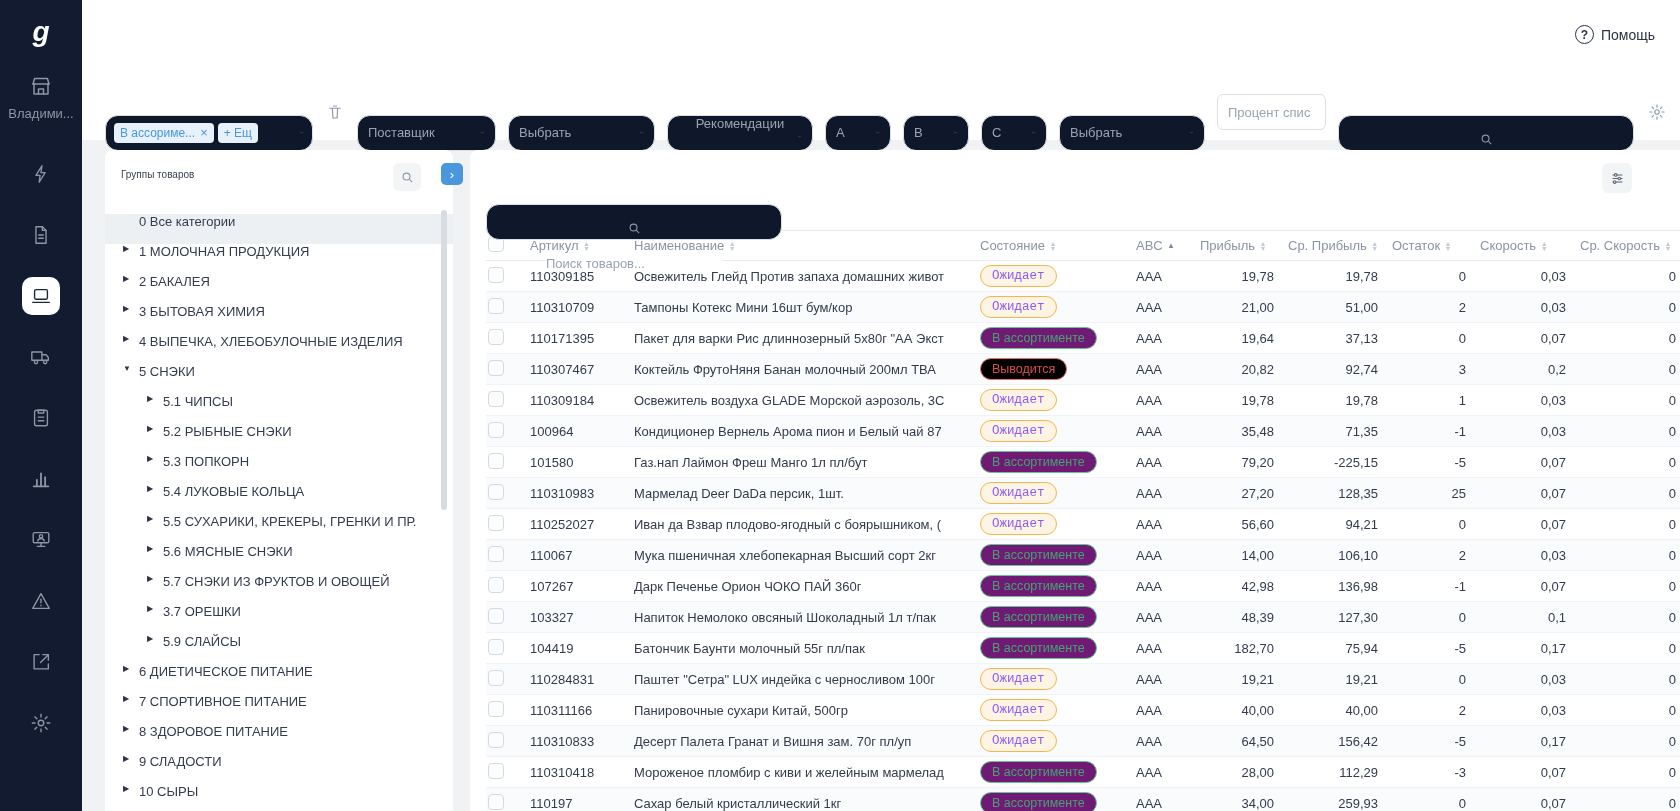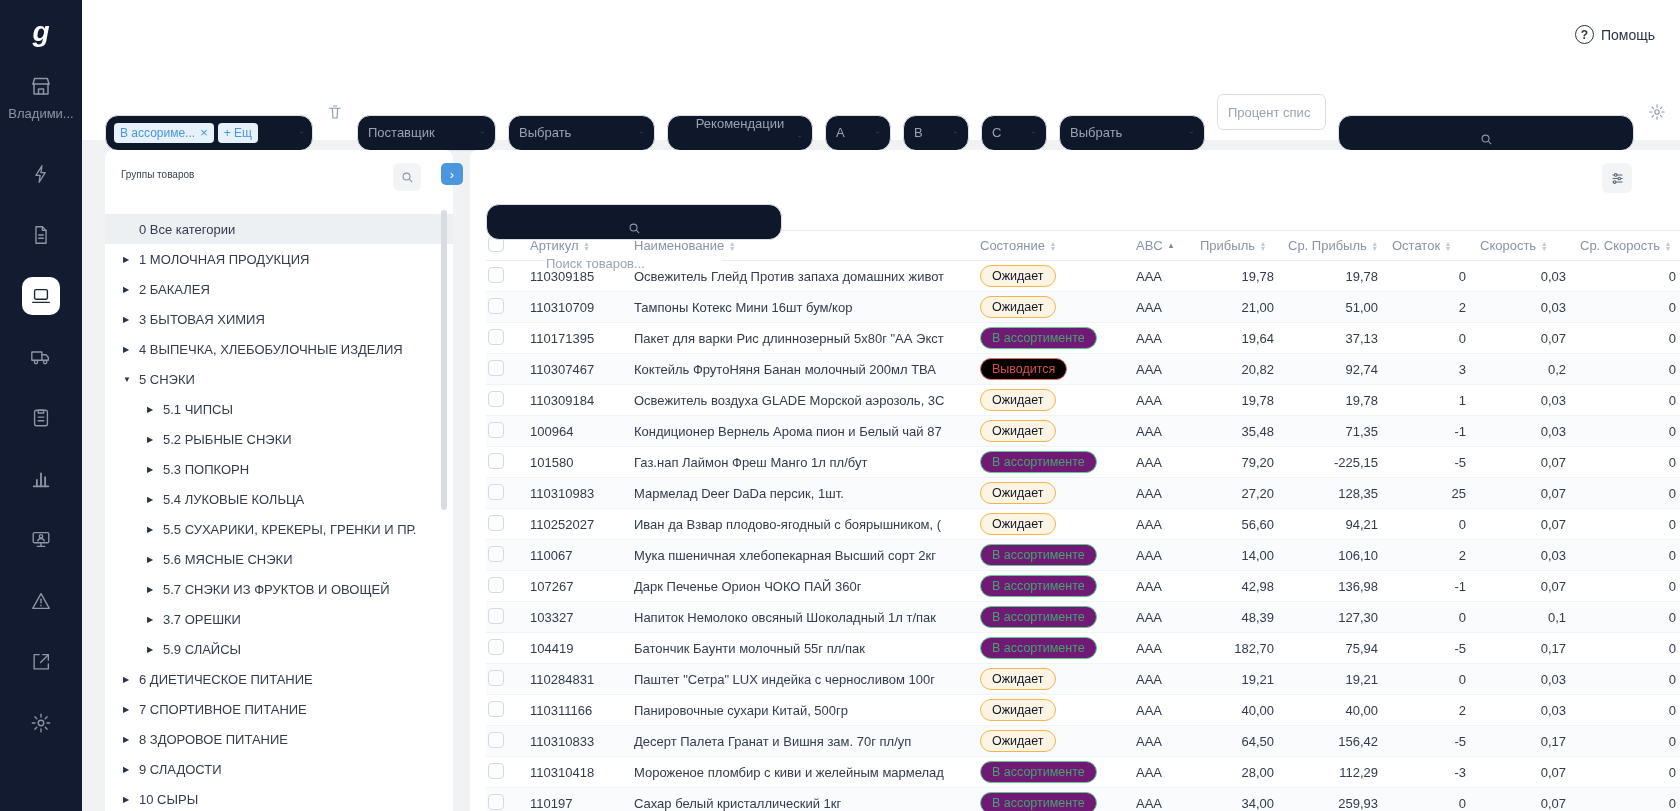--- a/index.html
+++ b/index.html
@@ -51,21 +51,21 @@
   .scan { width:17px; height:17px; fill:none; stroke:#8d96a8; stroke-width:1.6; flex:none; }
   .gearbtn { width:22px; height:22px; display:flex; align-items:center; justify-content:center; cursor:pointer; flex:none; }
 
   
   .tree-card { position:absolute; left:105px; top:150px; width:348px; height:680px; background:#fff; border-radius:8px; }
   .tree-head { position:relative; height:56px; }
   .tree-title { position:absolute; left:16px; top:19px; font-size:10px; color:#39424f; }
   .tree-search { position:absolute; right:32px; top:13px; width:28px; height:28px; border-radius:6px; background:#f2f4f6;
                  display:flex; align-items:center; justify-content:center; cursor:pointer; }
   .tree-list { padding-top:8px; }
-  .tree-item { height:30px; display:flex; align-items:center; cursor:pointer; font-size:13px; color:#333b4d; }
+  .tree-item { height:30px; display:flex; align-items:flex-start; cursor:pointer; font-size:13px; color:#333b4d; }
   .tree-item.lvl0 { padding-left:18px; }
   .tree-item.lvl1 { padding-left:42px; }
   .tree-item.active { background:#edf0f3; }
   .tree-arrow { width:14px; font-size:8px; color:#2b3344; flex:none; }
   .tree-label { margin-left:2px; white-space:nowrap; overflow:hidden; }
   .tree-scrollthumb { position:absolute; right:6px; top:60px; width:6px; height:300px; border-radius:3px; background:#d8dce1; }
 
   .expand-btn { position:absolute; left:441px; top:163px; width:22px; height:22px; border-radius:5px; background:#4a97dd;
                 color:#fff; display:flex; align-items:center; justify-content:center; font-size:13px; cursor:pointer; z-index:6; }
 
@@ -84,21 +84,21 @@
   .sort { display:inline-flex; flex-direction:column; margin-left:6px; color:#c3c9d3; font-size:8px; line-height:5px; flex:none; }
   .sort i { font-style:normal; }
   .sort.active { color:#7e879a; font-size:9px; line-height:9px; }
   .tr { height:31px; border-bottom:1px solid #f1f3f6; font-size:13px; color:#333b4d; }
   .tr:nth-child(even) { background:#fafbfc; }
   .td { overflow:hidden; white-space:nowrap; }
   .td.num { text-align:right; padding-right:14px; }
   .checkbox { width:16px; height:16px; border:1px solid #d5dae1; border-radius:4px; background:#fbfcfd; display:inline-block; cursor:pointer; }
   .td-check, .th-check { padding-left:2px; }
   .badge { display:inline-block; font-size:12.5px; border-radius:14px; padding:3px 11px; border:1px solid; }
-  .badge.pending  { color:#0f172a; border-color:#f3b64f; background:#fdf4e3; }
+  .badge.pending  { color:#8b5cf6; border-color:#f3b64f; background:#fdf4e3;font-family:Liberation Mono, monospace; }
   .badge.active   { color:#43a56e; border-color:#62c78f; background:#701a75; }
   .badge.removing { color:#d94f4f; border-color:#e66b6b; background:#000000; }
 </style>
 </head>
 <body>
 
 <div class="app">
   <div class="topband"></div>
 
   <aside class="sidebar">

